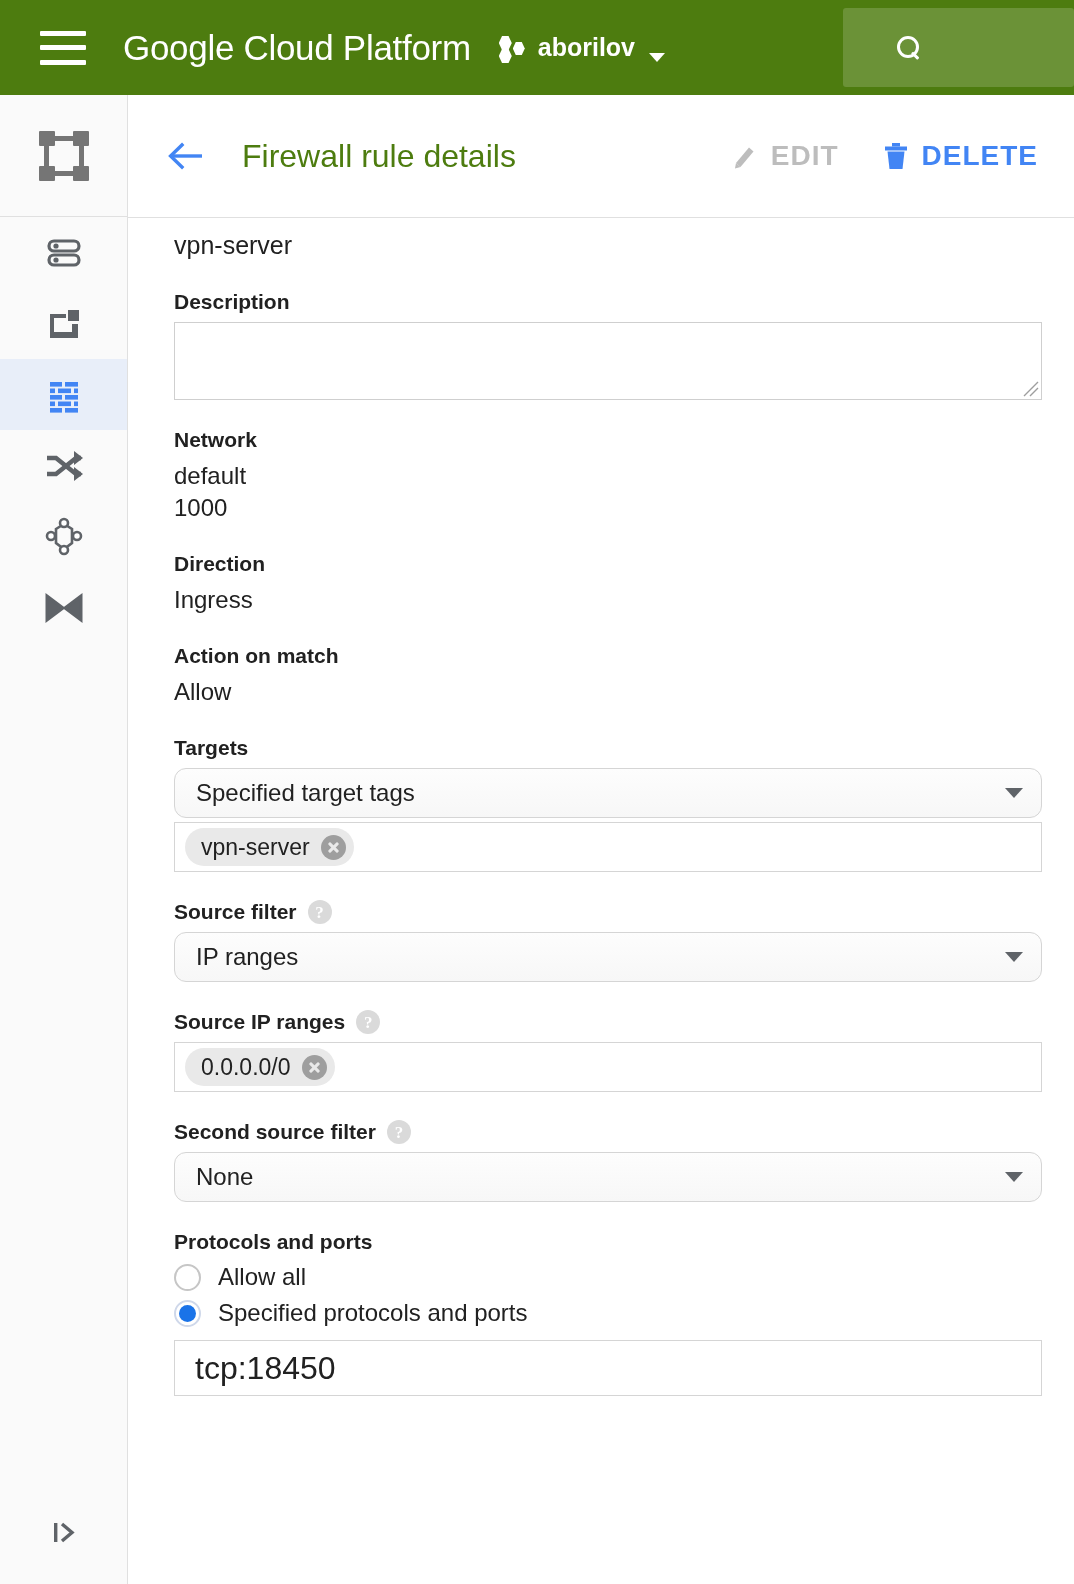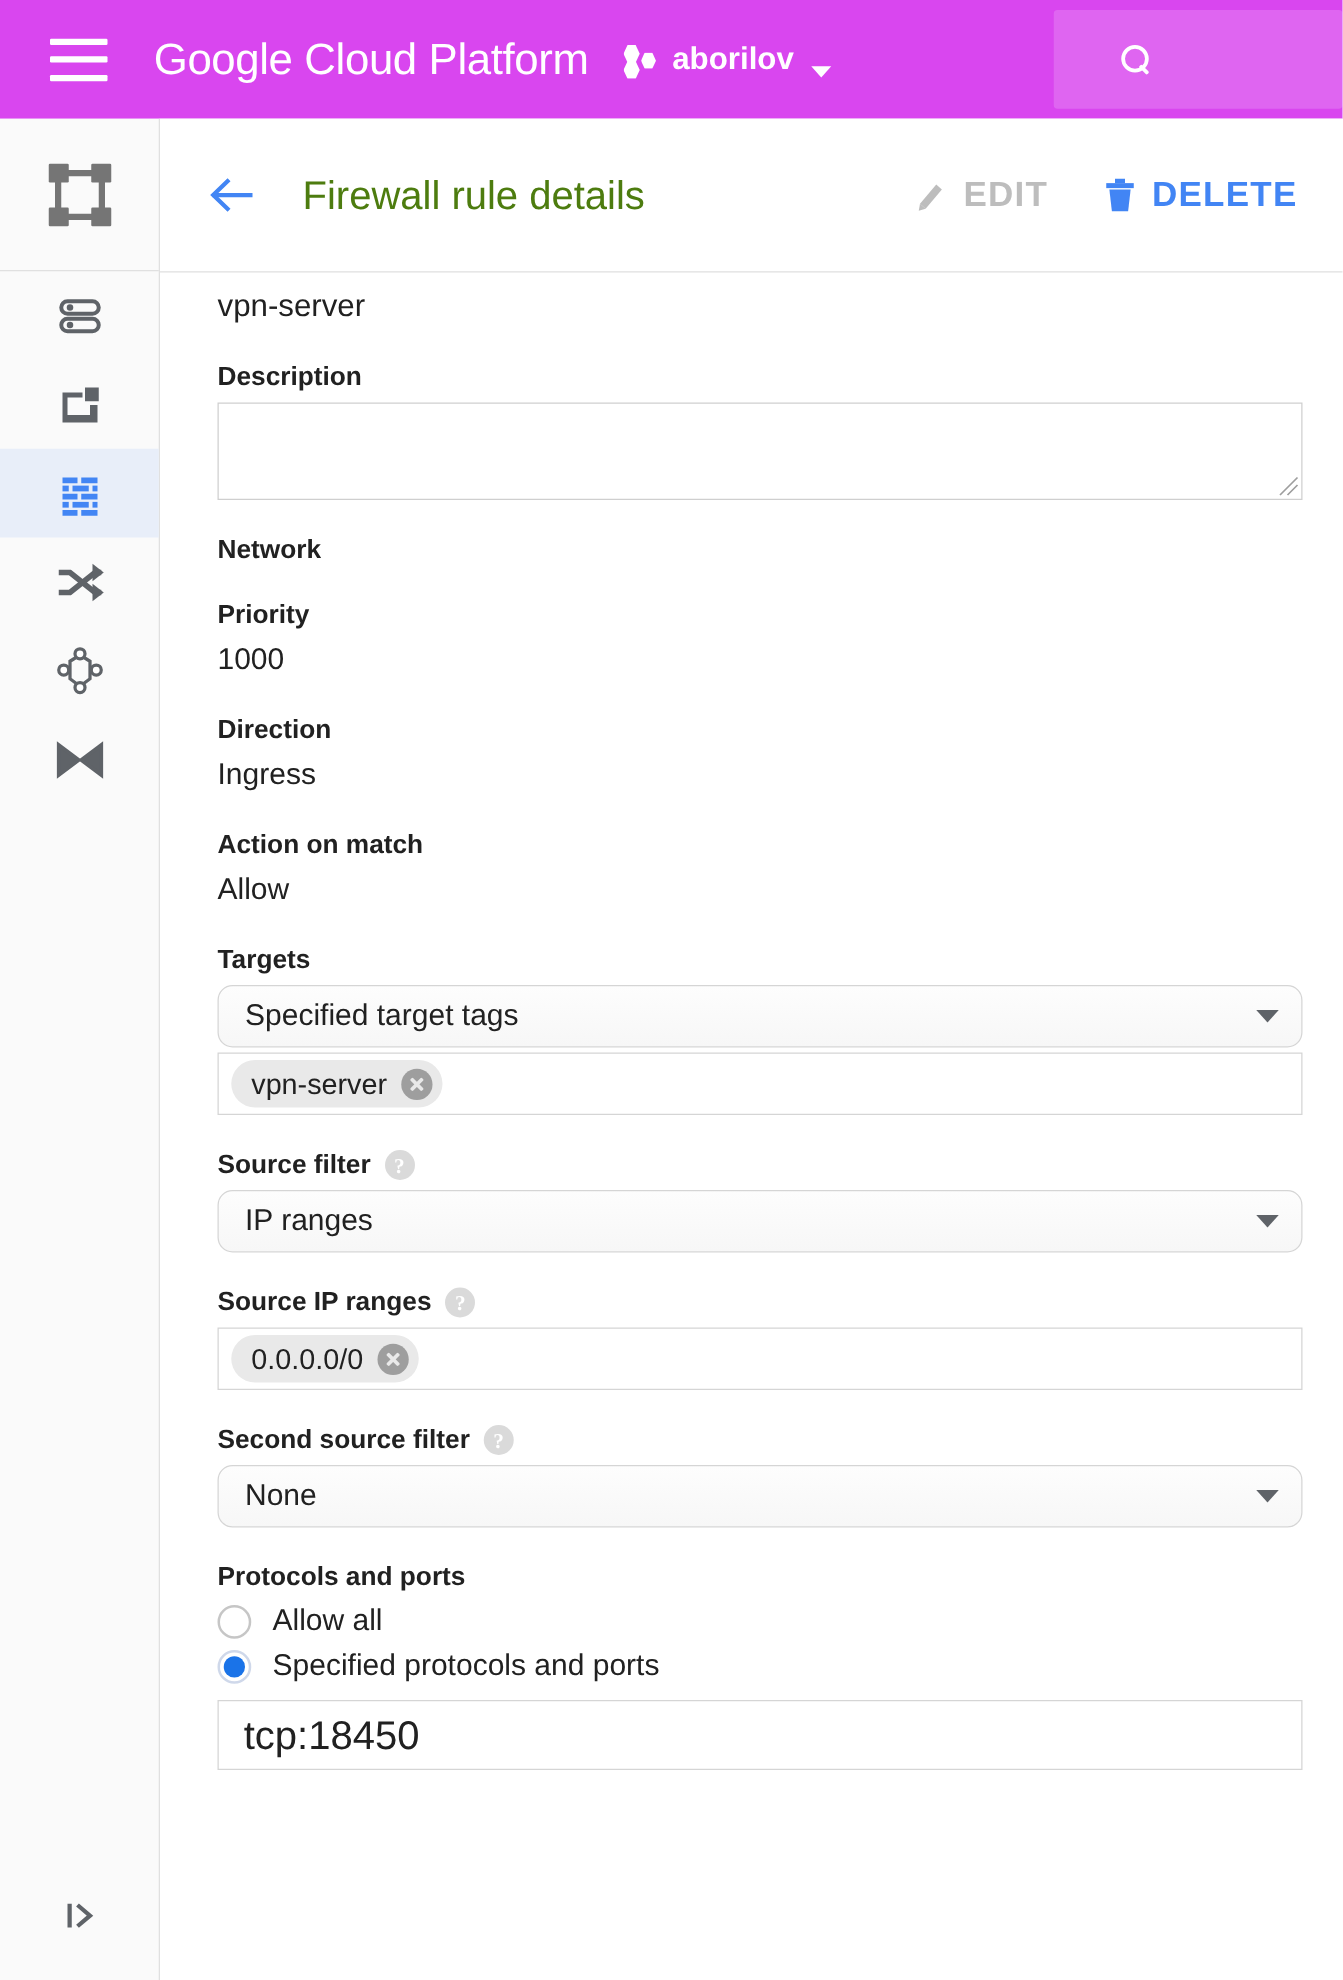--- a/index.html
+++ b/index.html
@@ -11,21 +11,21 @@
     background: #ffffff;
     font-family: "Liberation Sans", sans-serif;
     -webkit-font-smoothing: antialiased;
   }
 
   
   .topbar {
     position: absolute;
     top: 0; left: 0;
     width: 1074px; height: 95px;
-    background: #d946ef;
+    background: #4d7c0f;
     display: flex;
     align-items: center;
   }
   .hamburger {
     width: 46px; height: 34px;
     margin-left: 40px;
     display: flex; flex-direction: column;
     justify-content: space-between;
     cursor: pointer;
   }
@@ -513,22 +513,22 @@
     <div class="rule-name">vpn-server</div>
 
     <div class="fl">Description</div>
     <div class="desc-area">
       <svg class="resize-grip" viewBox="0 0 18 18" aria-hidden="true">
         <path d="M17 3 L3 17 M17 9 L9 17" stroke="#9e9e9e" stroke-width="1.4" fill="none"></path>
       </svg>
     </div>
 
     <div class="fl">Network</div>
-
-    <div class="fl">Priority</div>
+    <div class="fv">default</div>
+
     <div class="fv">1000</div>
 
     <div class="fl">Direction</div>
     <div class="fv">Ingress</div>
 
     <div class="fl">Action on match</div>
     <div class="fv">Allow</div>
 
     <div class="fl">Targets</div>
     <div class="sel">

